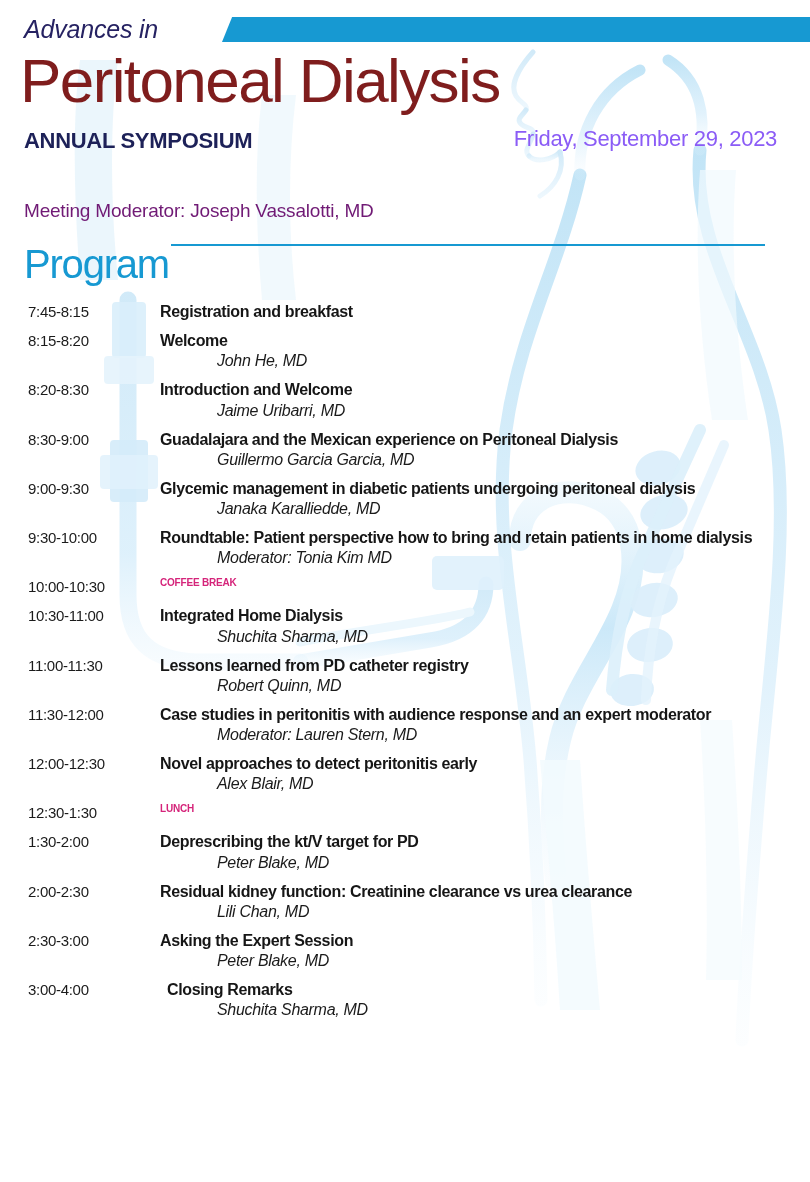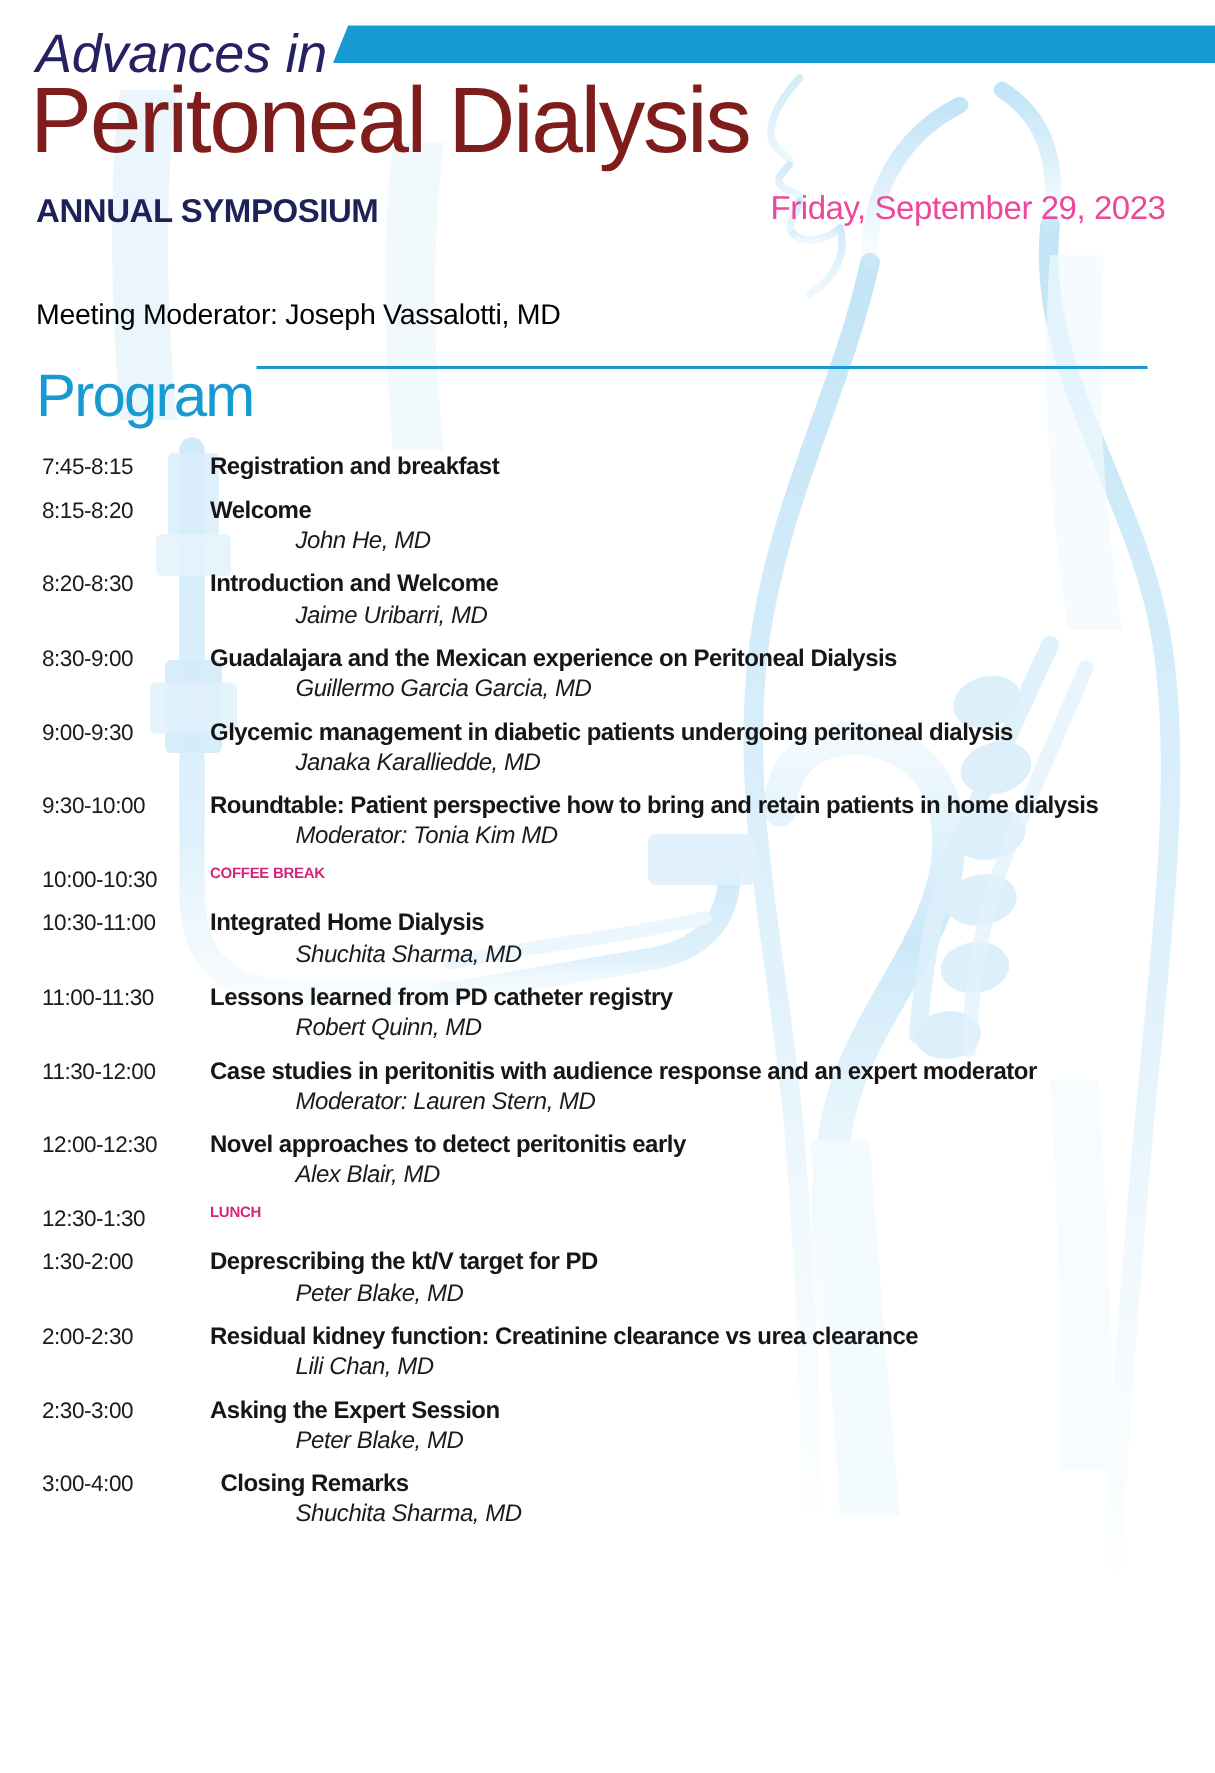--- a/index.html
+++ b/index.html
@@ -39,21 +39,21 @@
     width: 588px;
     height: 25px;
     background: #1799d2;
     transform: skewX(-22deg);
     transform-origin: left bottom;
   }
   .advances-in {
     position: absolute;
     left: 24px;
     top: 15px;
-    font-size: 36px;
+    font-size: 25px;
     font-style: italic;
     font-weight: 400;
     color: #262262;
     letter-spacing: -0.2px;
   }
   .main-title {
     position: absolute;
     left: 20px;
     top: 50px;
     font-size: 62px;
@@ -70,30 +70,30 @@
     font-weight: bold;
     color: #1d2158;
     letter-spacing: -0.3px;
   }
   .event-date {
     position: absolute;
     right: 33px;
     top: 126px;
     font-size: 22px;
     font-weight: 400;
-    color: #ec4899;
+    color: #8b5cf6;
     letter-spacing: -0.3px;
   }
   .moderator-line {
     position: absolute;
     left: 24px;
     top: 200px;
     font-size: 19px;
     font-weight: 400;
-    color: #000000;
+    color: #701a75;
     letter-spacing: -0.2px;
   }
 
   
   #program-head {
     position: absolute;
     left: 24px;
     top: 244px;
     right: 45px;
     display: flex;
@@ -121,20 +121,21 @@
     position: absolute;
     left: 0;
     top: 302px;
     width: 810px;
     z-index: 2;
   }
   .row {
     display: flex;
     align-items: flex-start;
     margin-bottom: 9px;
+    gap: 20px;
   }
   .row-time {
     width: 140px;
     flex: 0 0 140px;
     padding-left: 28px;
     box-sizing: border-box;
     font-size: 15px;
     font-weight: 400;
     color: #1b1b1b;
     letter-spacing: -0.3px;

